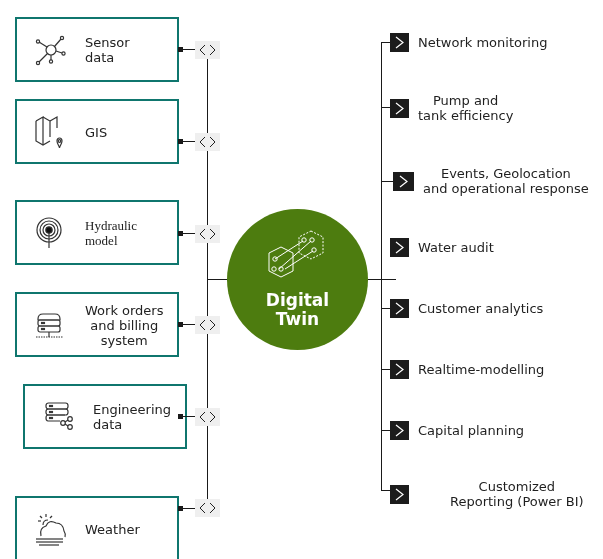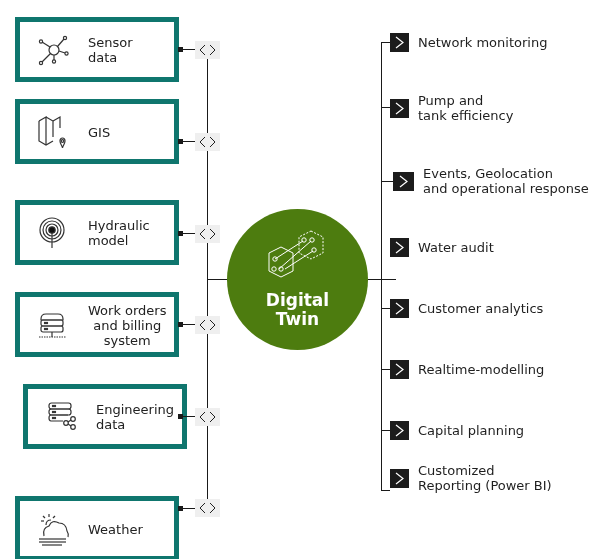--- a/index.html
+++ b/index.html
@@ -1,36 +1,36 @@
 <!DOCTYPE html>
 <html><head>
 <meta charset="utf-8">
 <style>
   html, body { margin: 0; padding: 0; background: #ffffff; }
   body { width: 603px; height: 559px; position: relative; overflow: hidden;
          font-family: "DejaVu Sans", "Liberation Sans", sans-serif; color: #1f1f1f; }
   .abs { position: absolute; }
   .src-box { position: absolute; left: 15px; width: 164px; height: 65px;
-             border: 5px solid #0f766e; background: #fff; box-sizing: border-box; }
+             border: 2px solid #0f766e; background: #fff; box-sizing: border-box; }
   .src-icon { position: absolute; left: 16px; top: 50%; transform: translateY(-50%); width: 36px; height: 36px; }
   .src-label { position: absolute; left: 68px; top: 50%; transform: translateY(-50%);
                font-size: 13px; line-height: 15px; color: #222; white-space: pre-line; }
   .vline { position: absolute; width: 1px; background: #1a1a1a; }
   .hline { position: absolute; height: 1px; background: #1a1a1a; }
   .sq { position: absolute; width: 5px; height: 5px; background: #1a1a1a; }
   .diamond-btn { position: absolute; width: 25px; height: 18px; background: #efefef; }
   .diamond-btn svg { display: block; }
   .hub { position: absolute; left: 227px; top: 209px; width: 141px; height: 141px;
          border-radius: 50%; background: #4d7c0f; }
   .hub-title { position: absolute; left: 0; width: 100%; top: 82px; text-align: center;
                color: #fff; font-weight: bold; font-size: 17px; line-height: 19px; white-space: pre-line; }
   .out-item { position: absolute; left: 390px; display: flex; align-items: center; }
   .out-icon { width: 19px; height: 19px; background: #1c1c1c; flex: none; }
   .out-label { margin-left: 9px; font-size: 13px; line-height: 15px; font-weight: 500;
-               color: #1f1f1f; white-space: pre-line; }
+               color: #1f1f1f; white-space: pre-line; text-align: center; }
 </style>
 </head>
 <body>
 
 <div class="vline" style="left:207px; top:58px; height:450px;"></div>
 
 <div class="hline" style="left:207px; top:279px; width:22px;"></div>
 
 <div class="src-box" style="top:17px;">
   <span class="src-icon">
@@ -59,21 +59,21 @@
       <polyline points="3,7 10,3 10,31"></polyline>
       <polyline points="10,3 17,7 17,23"></polyline>
       <polyline points="17,7 24,3 24,14"></polyline>
       <path d="M29 27 C29 23 24 23 24 27 C24 30 26.5 32 26.5 34 C26.5 32 29 30 29 27 Z"></path>
       <circle cx="26.5" cy="27" r="1.3"></circle>
     </svg>
   </span>
   <span class="src-label">GIS</span>
 </div>
 
-<div class="src-box" style="top:200px;">
+<div class="src-box" style="top:200px;font-family:Liberation Serif, serif;">
   <span class="src-icon">
     <svg width="36" height="36" viewBox="0 0 36 36" fill="none" stroke="#333" stroke-width="1.2">
       <circle cx="16" cy="15" r="3.2" fill="#111"></circle>
       <circle cx="16" cy="15" r="6"></circle>
       <circle cx="16" cy="15" r="9"></circle>
       <circle cx="16" cy="15" r="12"></circle>
       <line x1="16" y1="18" x2="16" y2="33"></line>
     </svg>
   </span>
   <span class="src-label">Hydraulic
@@ -272,20 +272,20 @@
 
   <div class="hline" style="left:381px; top:430px; width:9px;"></div>
   <div class="out-item" style="top:421px;">
     <span class="out-icon"><svg width="19" height="19" viewBox="0 0 19 19">
           <polyline points="6,4 13,9.5 6,15" fill="none" stroke="#fff" stroke-width="1.2"></polyline>
         </svg></span>
     <span class="out-label">Capital planning</span>
   </div>
 
   <div class="hline" style="left:381px; top:490px; width:9px;"></div>
-  <div class="out-item" style="top:463px;">
+  <div class="out-item" style="top:479px;gap:32px;">
     <span class="out-icon"><svg width="19" height="19" viewBox="0 0 19 19">
           <polyline points="6,4 13,9.5 6,15" fill="none" stroke="#fff" stroke-width="1.2"></polyline>
         </svg></span>
     <span class="out-label">Customized
 Reporting (Power BI)</span>
   </div>
 </div>
 
 </body></html>

